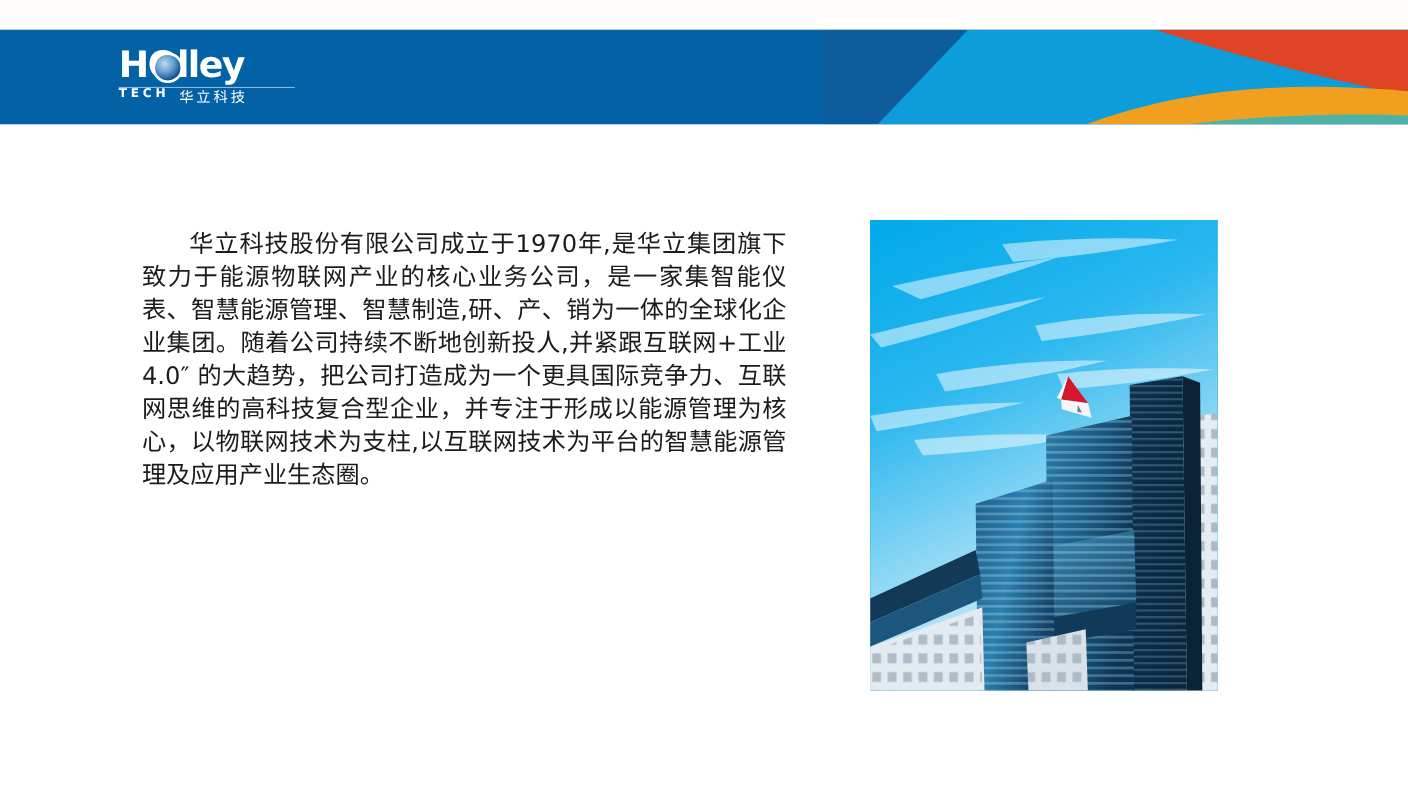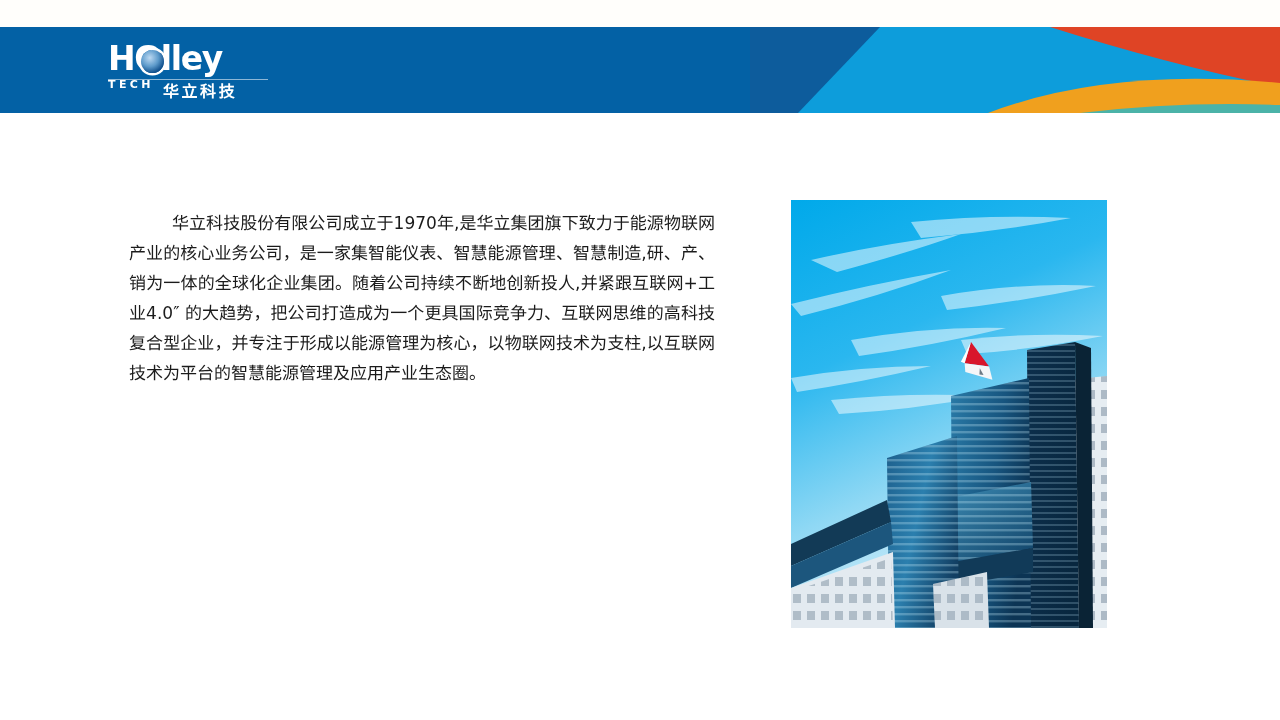--- a/index.html
+++ b/index.html
@@ -98,22 +98,22 @@
   .logo-sub-en {
     font-family: "DejaVu Sans", sans-serif;
     font-size: 11px;
     font-weight: 700;
     letter-spacing: 3.4px;
     color: #ffffff;
     white-space: nowrap;
   }
   .logo-sub-cn {
     font-family: "DejaVu Sans", sans-serif;
-    font-size: 16px;
-    font-weight: 700;
+    font-size: 13px;
+    font-weight: 400;
     letter-spacing: 2.6px;
     color: #ffffff;
     white-space: nowrap;
   }
   .logo-rule {
     position: absolute;
     left: 0;
     top: 33.5px;
     width: 160px;
     height: 1.5px;
@@ -138,21 +138,21 @@
     z-index: 4;
   }
 
   
   .body-text {
     position: absolute;
     left: 129px;
     top: 208px;
     width: 586px;
     font-family: "DejaVu Sans", sans-serif;
-    font-size: 17px;
+    font-size: 22px;
     line-height: 30px;
     color: #1b1b1b;
     text-indent: 43px;
     text-align: justify;
     text-justify: inter-ideograph;
     letter-spacing: 0px;
   }
 
   
   .photo {

